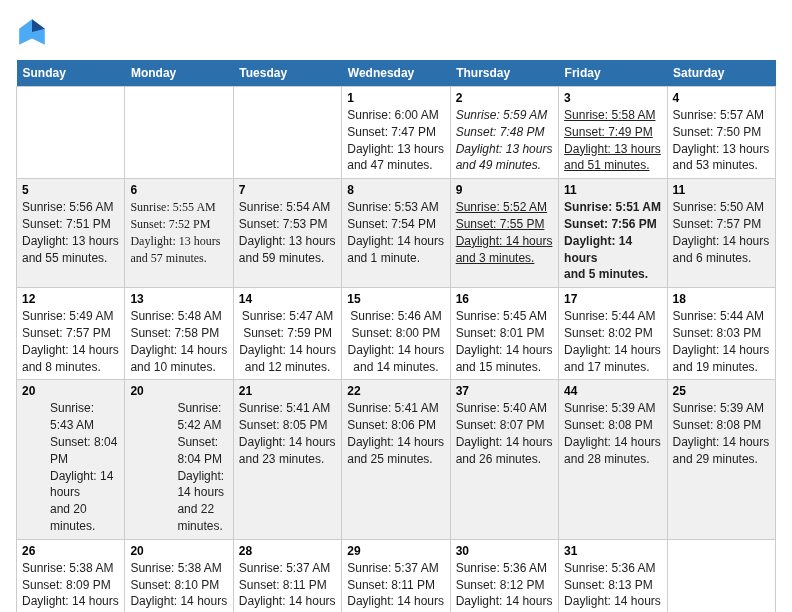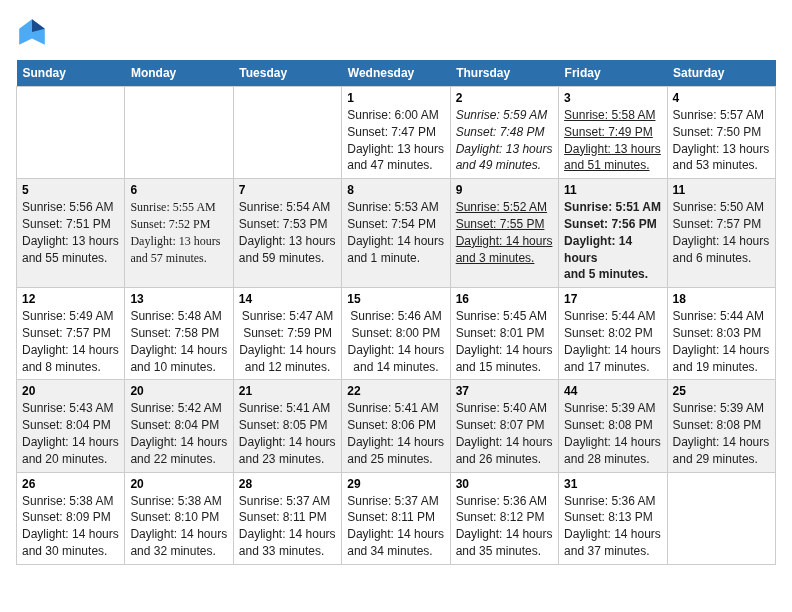--- a/index.html
+++ b/index.html
@@ -252,28 +252,28 @@
           <span class="day-number">18</span>
           <div class="day-info" style="white-space: pre-line;">Sunrise: 5:44 AM
 Sunset: 8:03 PM
 Daylight: 14 hours
 and 19 minutes.</div>
         </td>
       </tr>
       <tr>
         <td>
           <span class="day-number">20</span>
-          <div class="day-info" style="white-space: pre-line;">Sunrise: 5:43 AM
+          <div class="day-info" style="white-space: pre-line; margin-left: 28px;">Sunrise: 5:43 AM
 Sunset: 8:04 PM
 Daylight: 14 hours
 and 20 minutes.</div>
         </td>
         <td>
           <span class="day-number">20</span>
-          <div class="day-info" style="white-space: pre-line;">Sunrise: 5:42 AM
+          <div class="day-info" style="white-space: pre-line; margin-left: 47px;">Sunrise: 5:42 AM
 Sunset: 8:04 PM
 Daylight: 14 hours
 and 22 minutes.</div>
         </td>
         <td>
           <span class="day-number">21</span>
           <div class="day-info" style="white-space: pre-line;">Sunrise: 5:41 AM
 Sunset: 8:05 PM
 Daylight: 14 hours
 and 23 minutes.</div>

